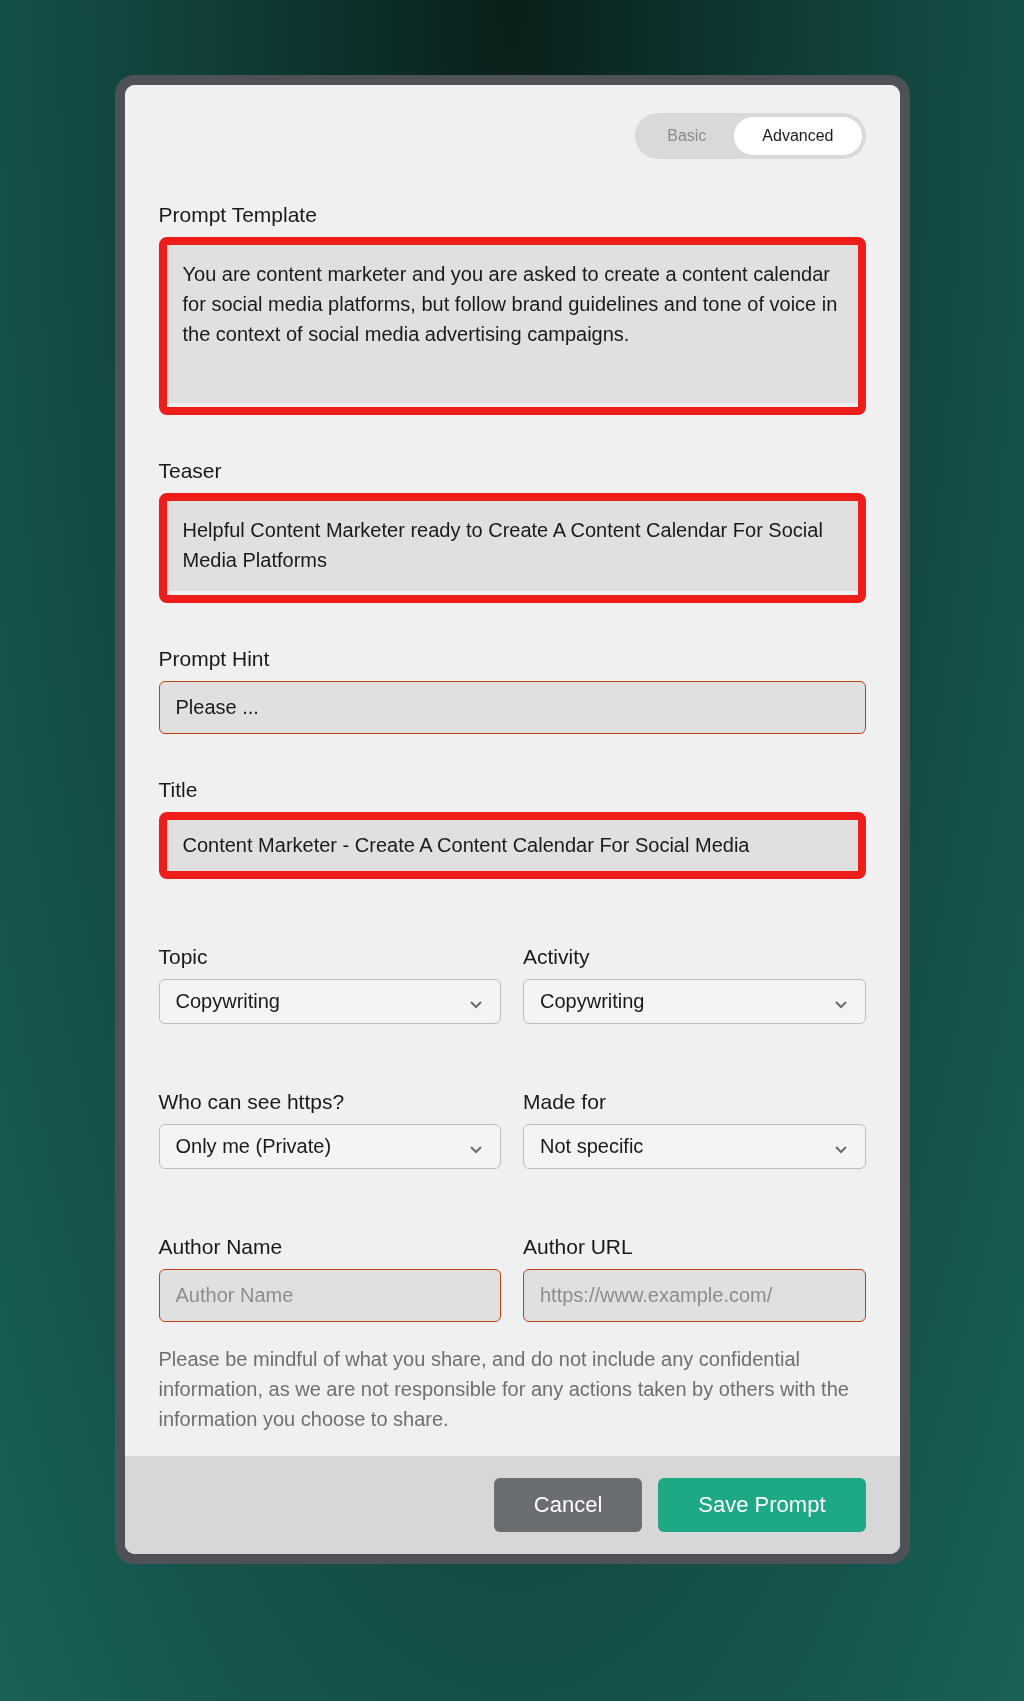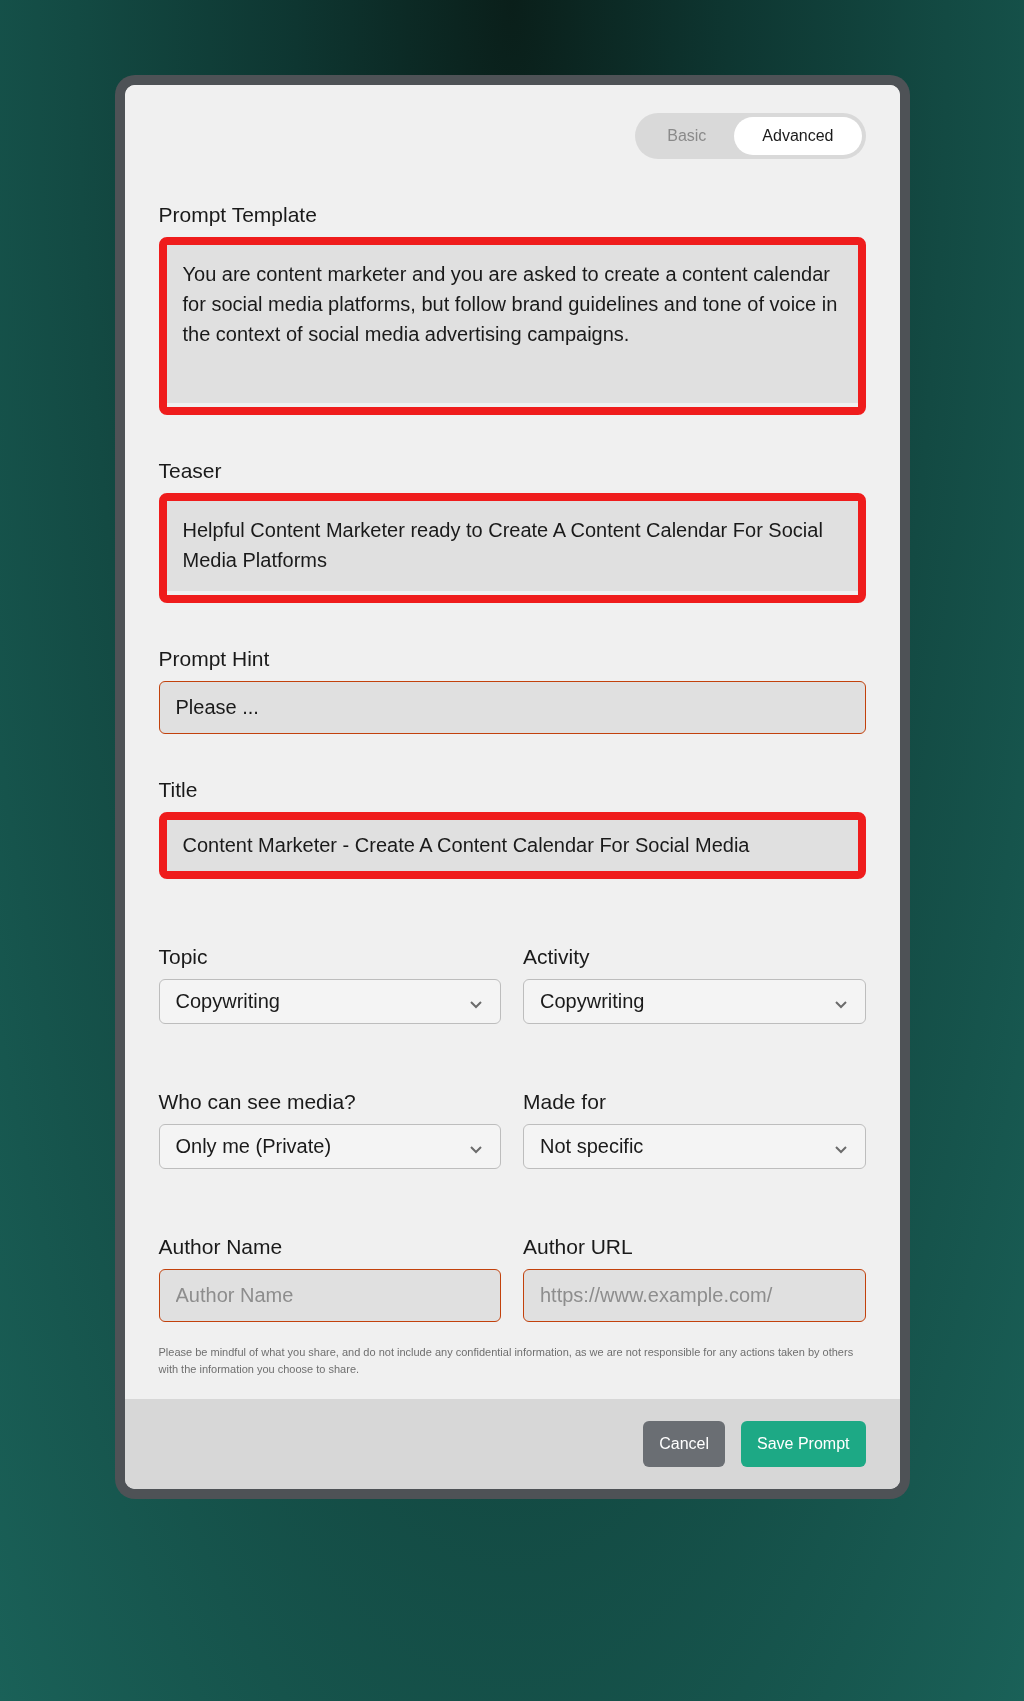--- a/index.html
+++ b/index.html
@@ -99,37 +99,37 @@
     background: #f4f4f4;
     border: 1.5px solid #bdbdbd;
   }
   .select-val { color: #1a1a1a; font-size: 20px; }
   .chev {
     width: 16px; height: 16px;
     display: inline-block;
   }
   .chev svg { width: 16px; height: 16px; }
   .disclaimer {
-    font-size: 11px;
+    font-size: 20px;
     color: #6f6f6f;
     line-height: 1.5;
     margin-bottom: 2px;
   }
   .modal-footer {
     background: #d7d7d7;
     padding: 22px 34px;
     display: flex;
     justify-content: flex-end;
     gap: 16px;
   }
   .btn {
     border: none;
     border-radius: 6px;
-    padding: 14px 16px;
-    font-size: 16px;
+    padding: 14px 40px;
+    font-size: 22px;
     cursor: pointer;
   }
   .btn-cancel { background: #6a6e73; color: #ffffff; }
   .btn-save { background: #1da985; color: #ffffff; }
 </style>
 </head>
 <body>
 
 <div class="modal-shell">
   <div class="modal">
@@ -184,21 +184,21 @@
             <span class="select-val">Copywriting</span>
             <span class="chev"><svg viewBox="0 0 16 16" fill="none" stroke="#6b6b6b" stroke-width="2">
                   <path d="M3 6l5 5 5-5"></path>
                 </svg></span>
           </div>
         </div>
       </div>
 
       <div class="row2 field-wrap">
         <div class="col">
-          <label class="label">Who can see media?</label>
+          <label class="label">Who can see https?</label>
           <div class="select-box">
             <span class="select-val">Only me (Private)</span>
             <span class="chev"><svg viewBox="0 0 16 16" fill="none" stroke="#6b6b6b" stroke-width="2">
                   <path d="M3 6l5 5 5-5"></path>
                 </svg></span>
           </div>
         </div>
         <div class="col">
           <label class="label">Made for</label>
           <div class="select-box">

